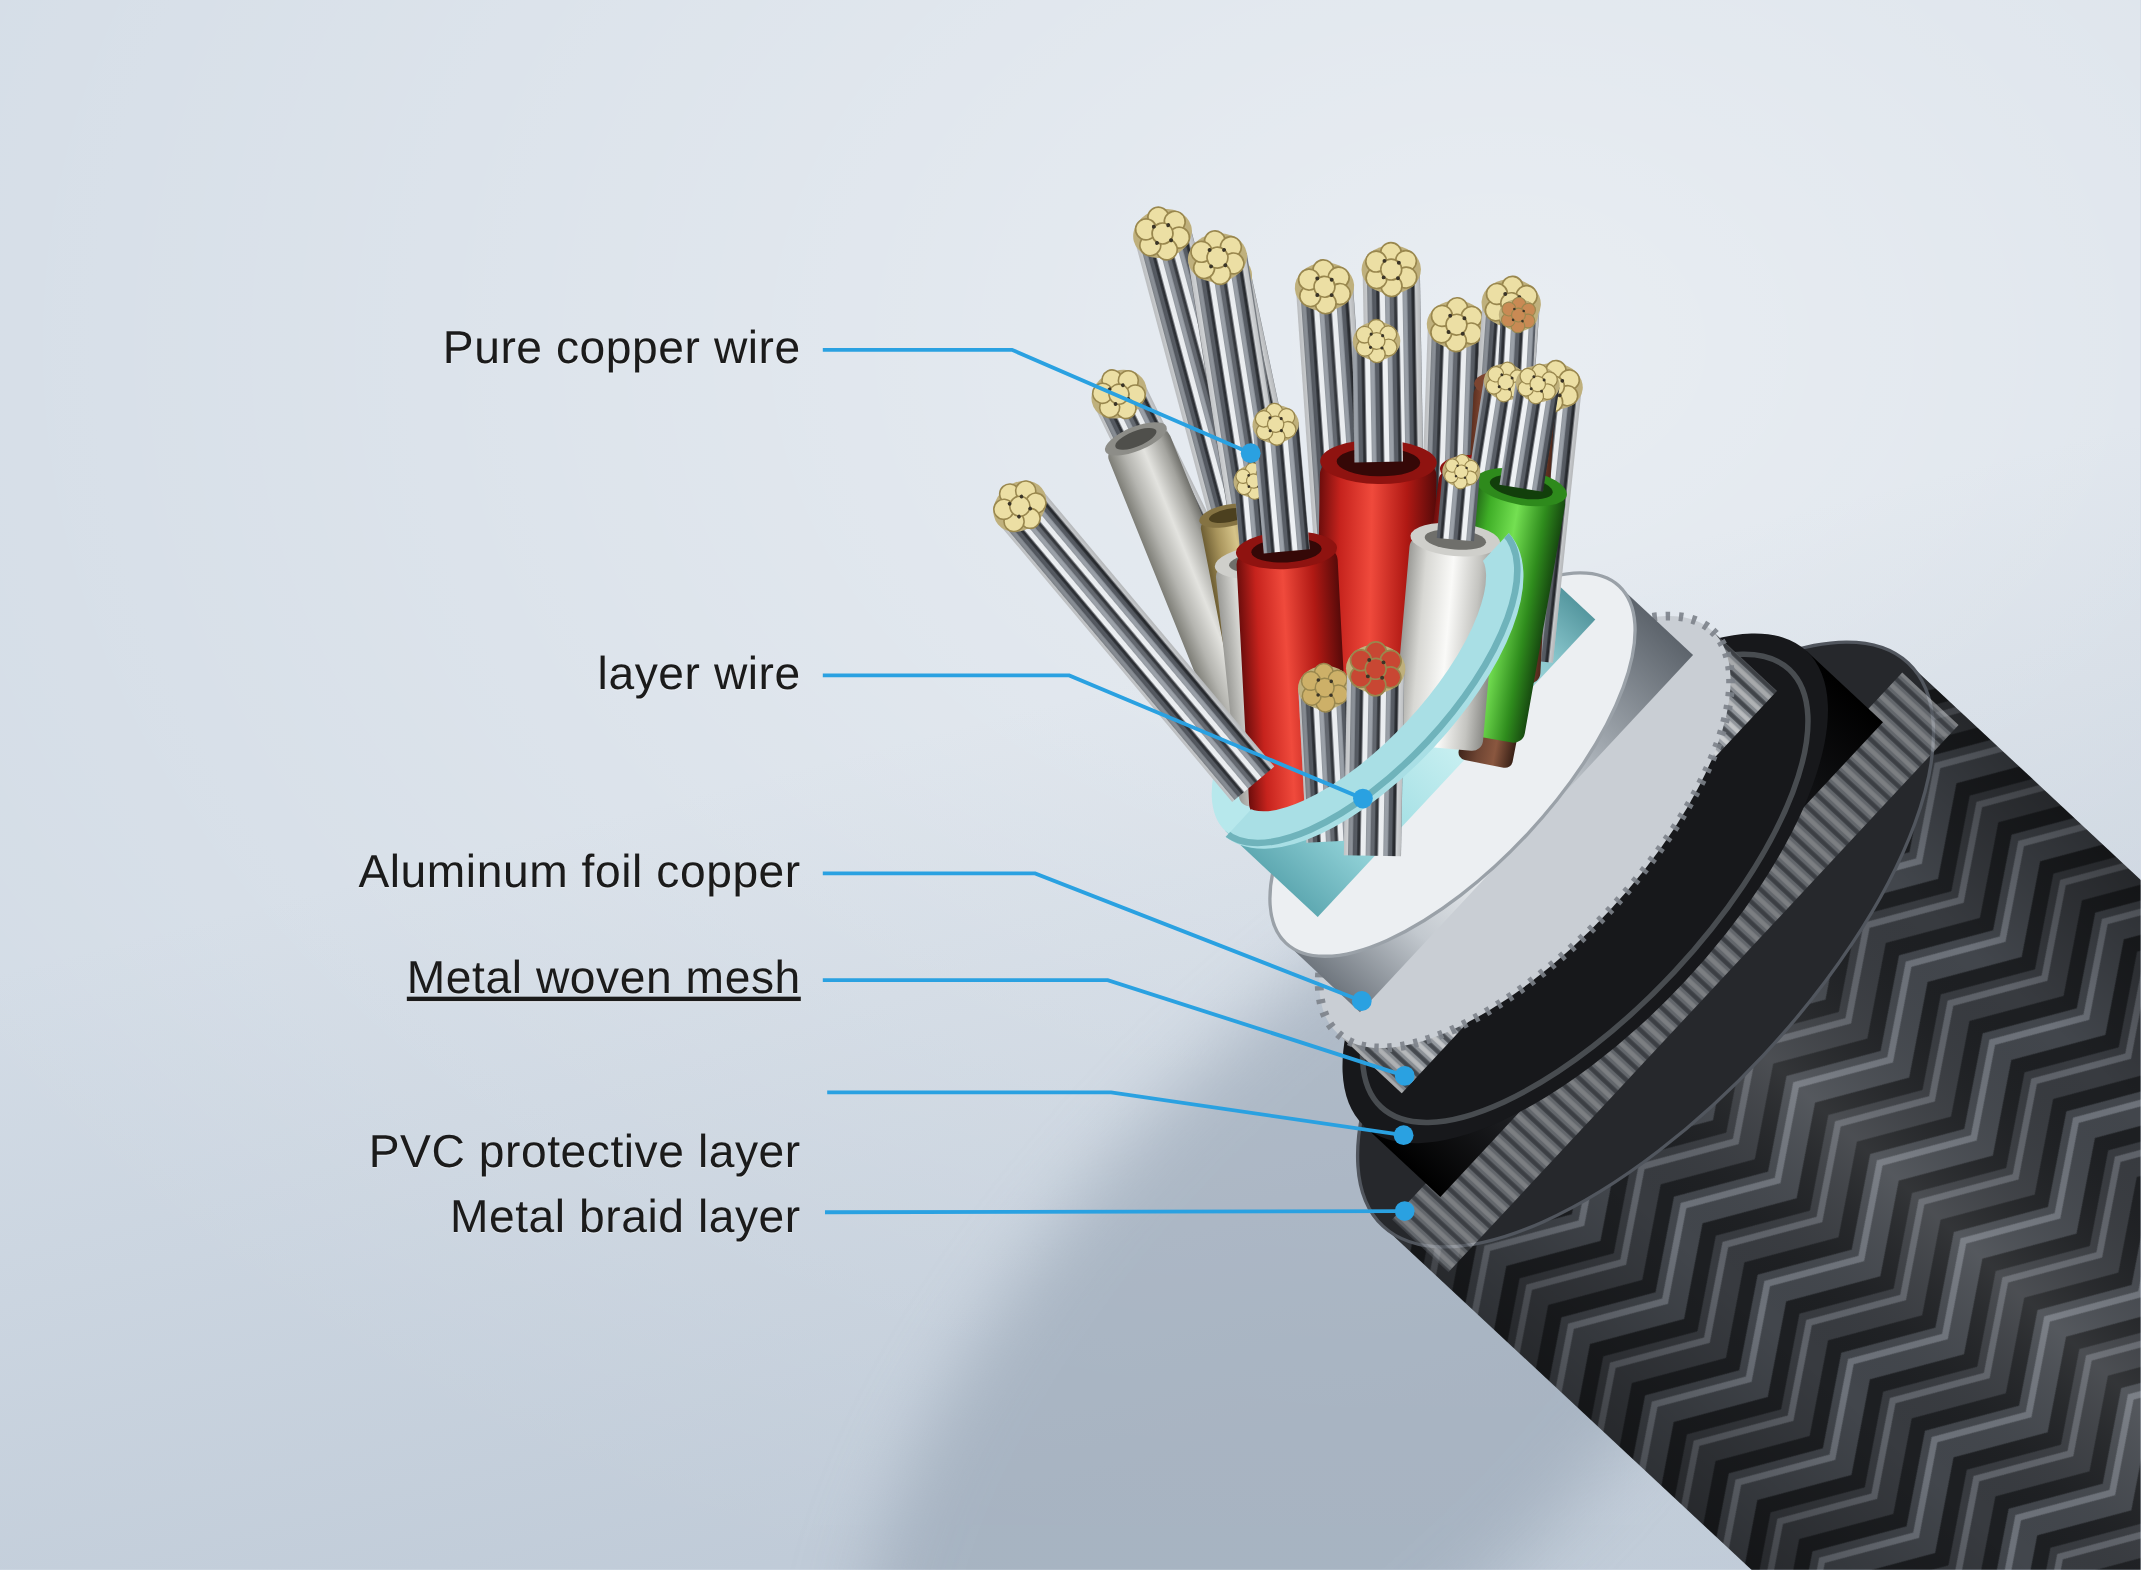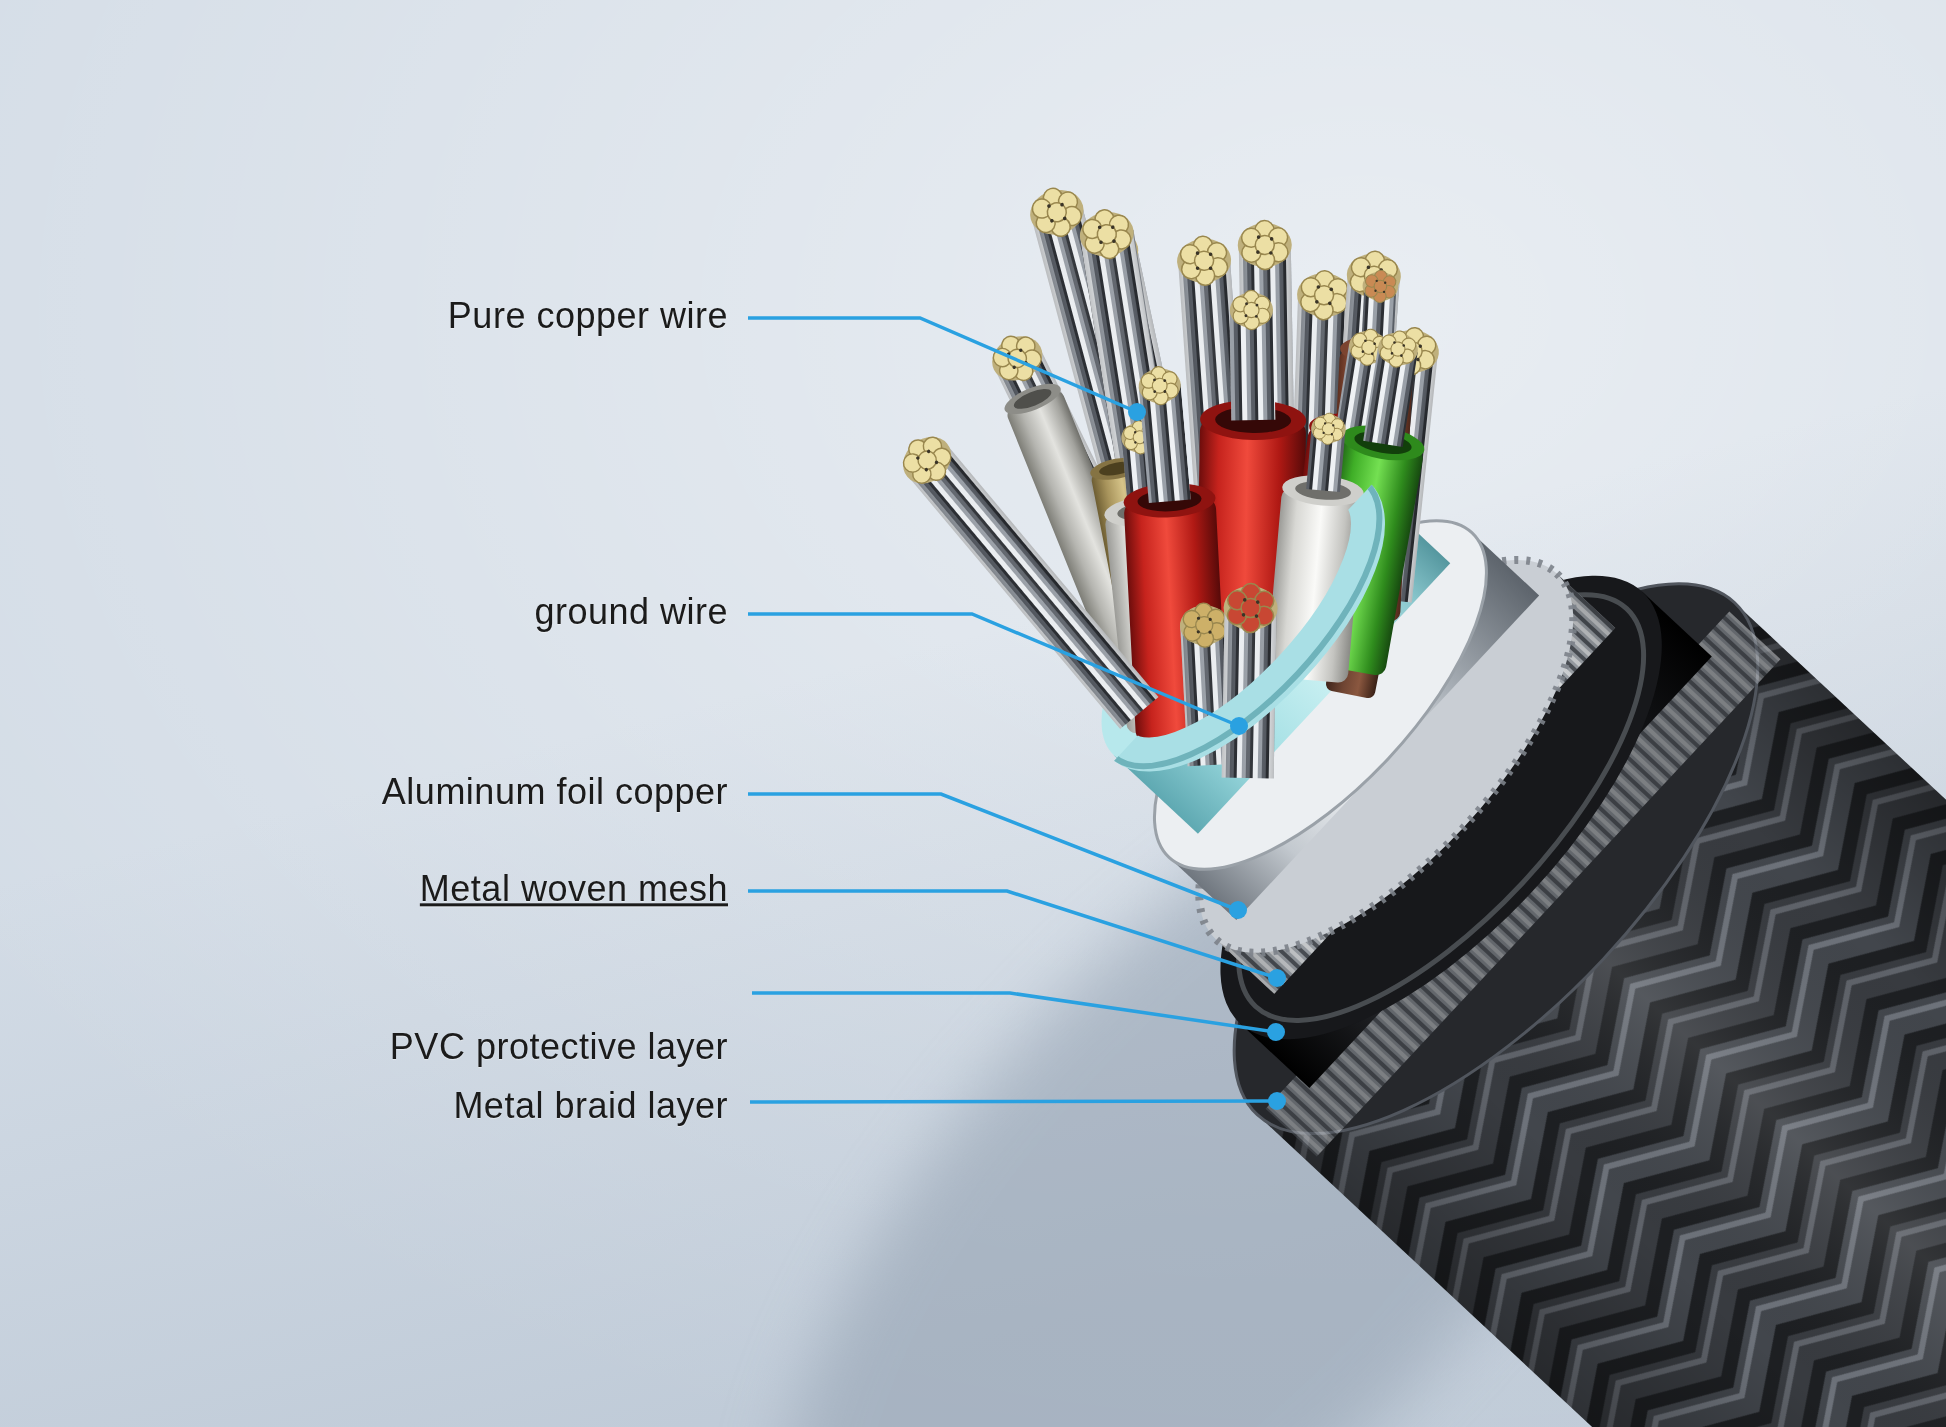--- a/index.html
+++ b/index.html
@@ -4,21 +4,21 @@
 <style>
   html,body{margin:0;padding:0;}
   body{
     width:1946px;height:1427px;overflow:hidden;position:relative;
     background:#d3dce6;
     font-family:"Liberation Sans", sans-serif;
   }
   #scene{position:absolute;left:0;top:0;}
   .label{
     position:absolute;
-    font-size:36px;
+    font-size:42px;
     letter-spacing:0.5px;
     color:#1b1b1b;
     white-space:nowrap;
     transform:translateY(-54%);
     text-shadow:0 1px 1px rgba(255,255,255,.45);
   }
 </style>
 </head>
 <body>
 
@@ -396,17 +396,17 @@
     <circle cx="1137" cy="412" r="9" fill="#2aa1e1"></circle>
     <circle cx="1239" cy="726" r="9" fill="#2aa1e1"></circle>
     <circle cx="1238" cy="910" r="9" fill="#2aa1e1"></circle>
     <circle cx="1277" cy="978" r="9" fill="#2aa1e1"></circle>
     <circle cx="1276" cy="1032" r="9" fill="#2aa1e1"></circle>
     <circle cx="1277" cy="1101" r="9" fill="#2aa1e1"></circle>
   </g>
 </svg>
 
 <div class="label" style="right:1218px; top:318px;">Pure copper wire</div>
-<div class="label" style="right:1218px; top:614px;">ground wire</div>
+<div class="label" style="right:1218px; top:614px;">layer wire</div>
 <div class="label" style="right:1218px; top:794px;">Aluminum foil copper</div>
 <div class="label" style="right:1218px; top:891px;text-decoration:underline;">Metal woven mesh</div>
 <div class="label" style="right:1218px; top:1049px;">PVC protective layer</div>
 <div class="label" style="right:1218px; top:1108px;">Metal braid layer</div>
 
 </body></html>

